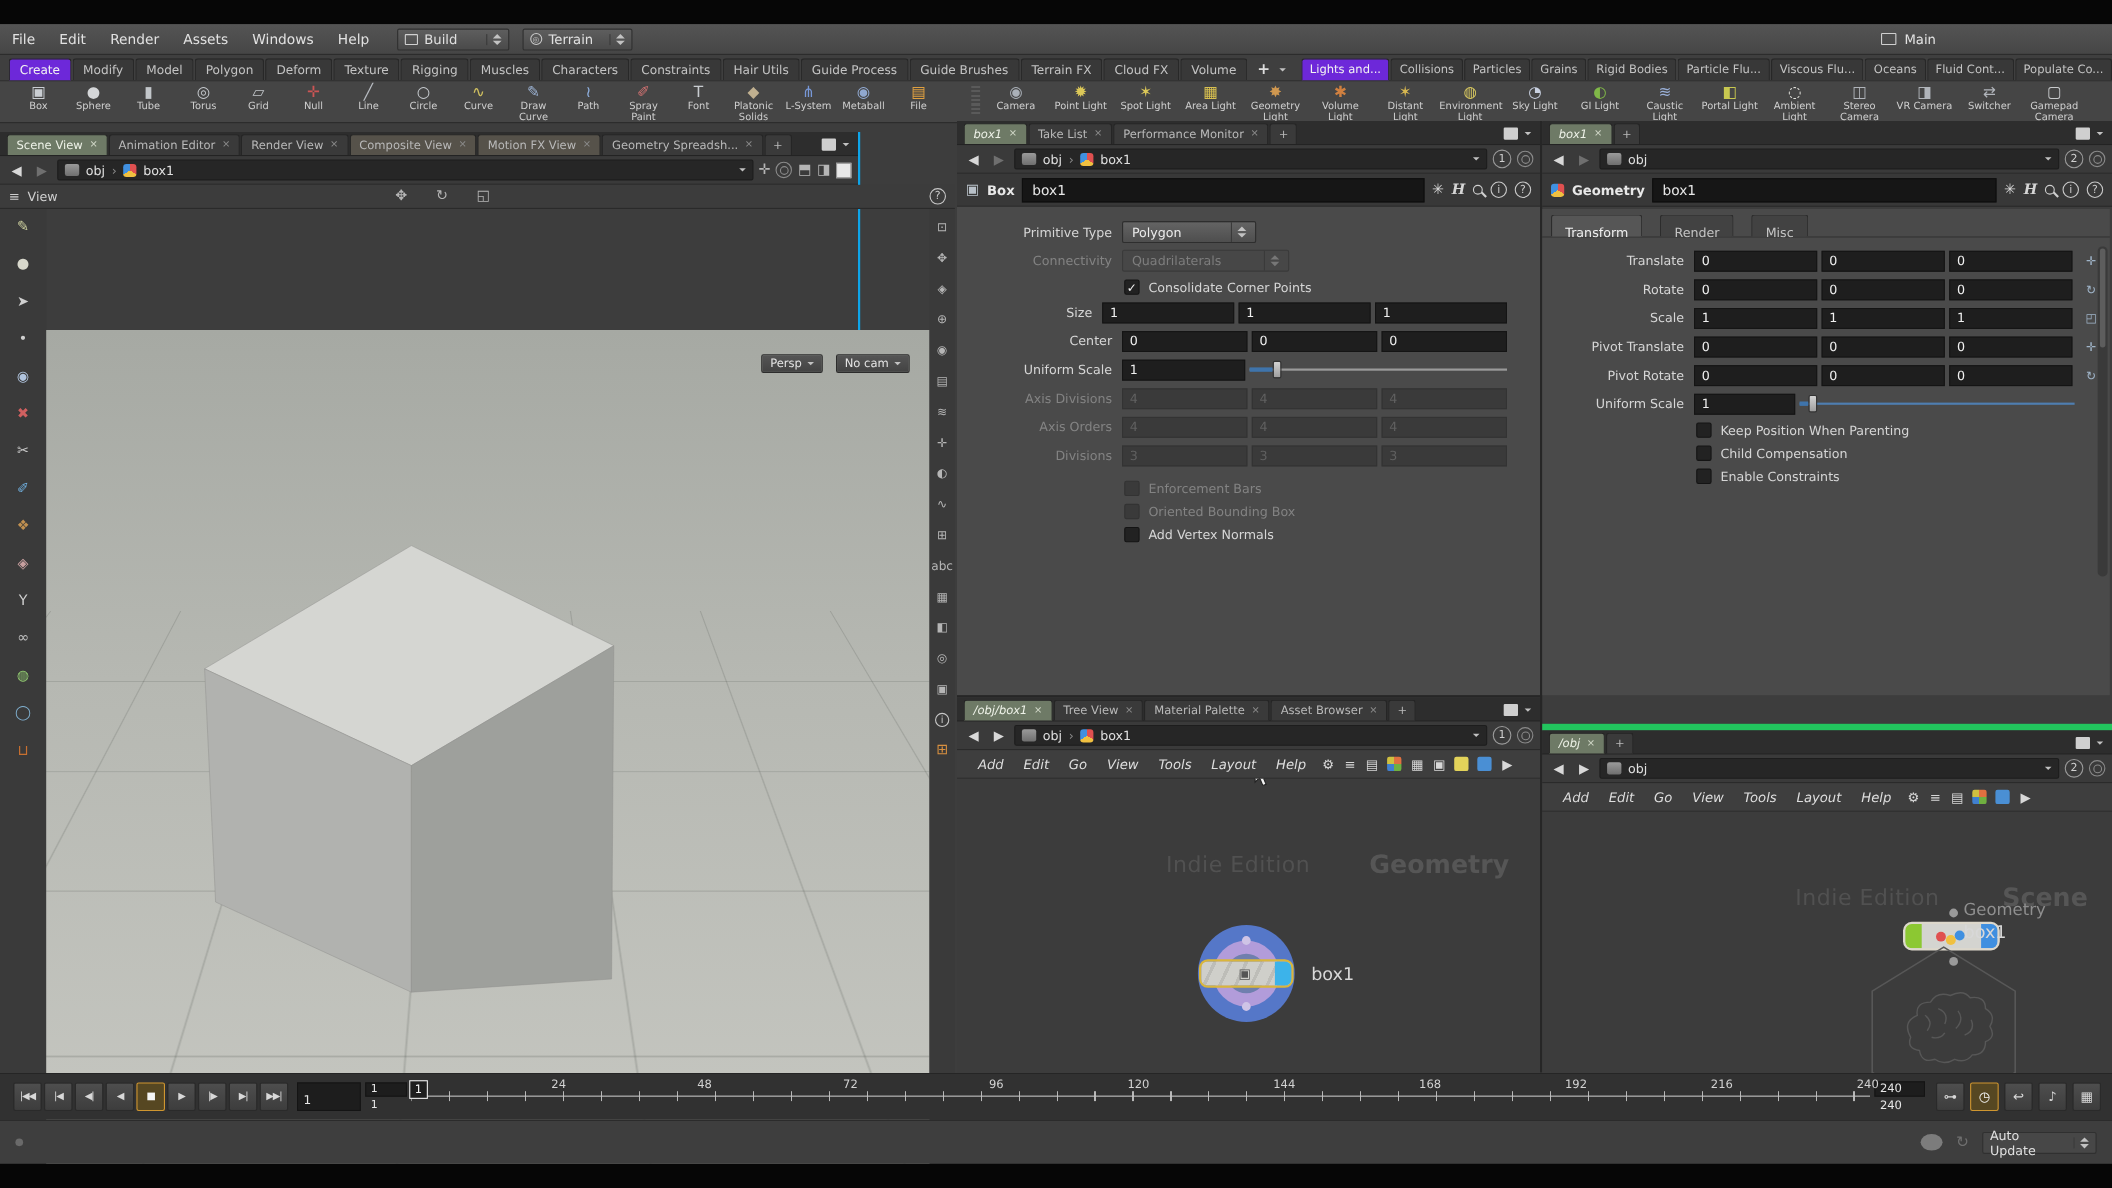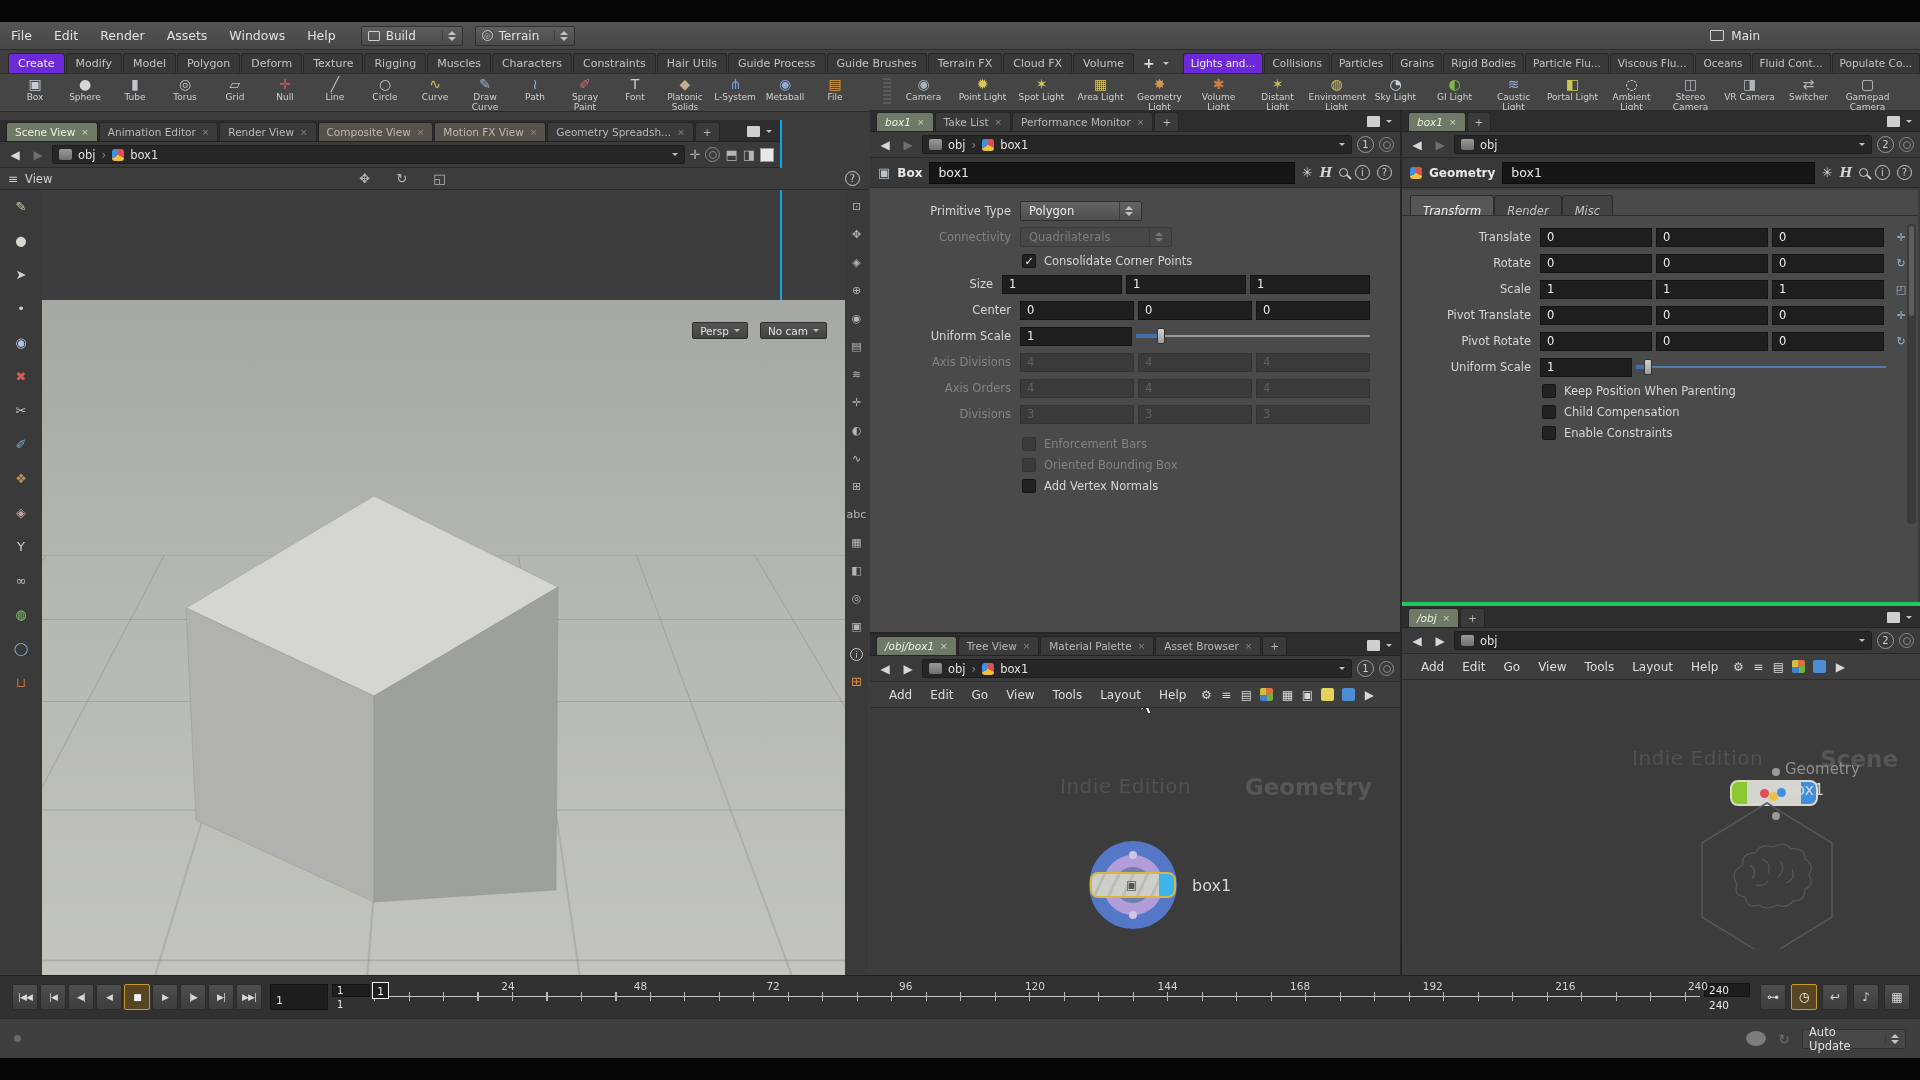--- a/index.html
+++ b/index.html
@@ -65,26 +65,26 @@
   .sel.disabled .tri-up{border-bottom-color:#777;}
   .sel.disabled .tri-dn{border-top-color:#777;}
   .cbrow{display:flex;align-items:center;height:21px;gap:8px;color:#d6d6d6;font-size:11.5px;}
   .cb{width:14px;height:14px;background:#222;border:1px solid #141414;border-radius:2px;color:#f2f2f2;font-size:11px;line-height:13px;text-align:center;}
   .cbrow.disabled{color:#838383;}
   .cbrow.disabled .cb{background:#3a3a3a;border-color:#333;}
   .slider{flex:1;position:relative;height:18px;margin-right:4px;}
   .slider .track{position:absolute;left:0;right:0;top:8px;height:2px;background:#9a9a9a;}
   .slider .fill{position:absolute;left:0;top:7px;height:4px;background:#3f74ab;}
   .slider .handle{position:absolute;top:1px;width:8px;height:16px;background:linear-gradient(#d2d2d2,#9e9e9e);border:1px solid #333;border-radius:2px;}
-  .ftab{height:20px;line-height:19px;padding:6px 12px;background:#424242;border:1px solid #2c2c2c;border-bottom:none;border-radius:3px 3px 0 0;margin-right:0;color:#c4c4c4;font-size:11.5px;font-style:italic;}
+  .ftab{height:20px;line-height:19px;padding:6px 12px;background:#424242;border:1px solid #2c2c2c;border-bottom:none;border-radius:3px 3px 0 0;margin-right:16px;color:#c4c4c4;font-size:11.5px;}
   .ftab.active{background:#565656;color:#f0f0f0;}
   .rowico{width:22px;text-align:center;color:#9fb4c8;font-size:11px;flex:none;margin-left:2px;}
   
   .netmenu{height:26px;background:#3e3e3e;border-bottom:1px solid #2c2c2c;display:flex;align-items:center;gap:2px;padding:0 10px;}
-  .netmenu .m{padding:0 9px;color:#dedede;font-size:12px;}
+  .netmenu .m{padding:0 9px;color:#dedede;font-size:12px;font-style:italic;}
   .mi{width:18px;text-align:center;font-size:12px;color:#d8d8d8;}
   .mibox{width:13px;height:13px;border-radius:2px;margin:0 3px;}
   .net{background:#3c3c3c;position:relative;overflow:hidden;}
   .wm1{position:absolute;color:#515151;font-size:20px;letter-spacing:.5px;}
   .wm2{position:absolute;color:#565656;font-size:23px;font-weight:bold;}
   
   #vp{left:42px;top:180px;width:803px;height:795px;background:linear-gradient(#a6a9a3 0%,#b6b8b2 40%,#c7c8c2 100%);overflow:hidden;position:absolute;}
   #vp .floor{position:absolute;left:-350px;top:255px;width:1500px;height:980px;background-image:linear-gradient(rgba(70,75,70,.20) 1.5px,transparent 1.5px),linear-gradient(90deg,rgba(70,75,70,.20) 1.5px,transparent 1.5px);background-size:118px 118px;transform:perspective(950px) rotateX(61deg);transform-origin:50% 0;}
   .vpbtn{height:17px;background:linear-gradient(#555,#434343);border:1px solid #2c2c2c;border-radius:2px;color:#e4e4e4;font-size:10.5px;display:flex;align-items:center;gap:5px;padding:0 7px;}
   #vhint{position:absolute;left:8px;bottom:8px;color:#1f1f1f;font-size:10.5px;line-height:15px;}
@@ -809,21 +809,21 @@
         <div class="cbrow">
           <span class="cb"></span>
           <span>Enable Constraints</span>
         </div>
       </div>
     <div style="position:absolute;right:2px;top:8px;width:9px;height:300px;background:#3a3a3a;border-radius:4px">
           <div style="margin:2px;height:90px;background:#5d5d5d;border-radius:3px"></div>
         </div>
   </div>
 
-  <div class="abs" style="left:0;top:492px;width:518px;height:343px;border-top:4px solid #22c55e">
+  <div class="abs" style="left:0;top:548px;width:518px;height:343px;border-top:6px solid #22c55e">
     <div class="tabrow">
       <div style="display:flex;align-items:flex-end;padding-left:6px">
 
       <div class="tab active it">
               <span>/obj</span>
               <span class="x">×</span>
             </div>
           </div>
       <div class="tab" style="padding:0 7px">
             <span>+</span>

